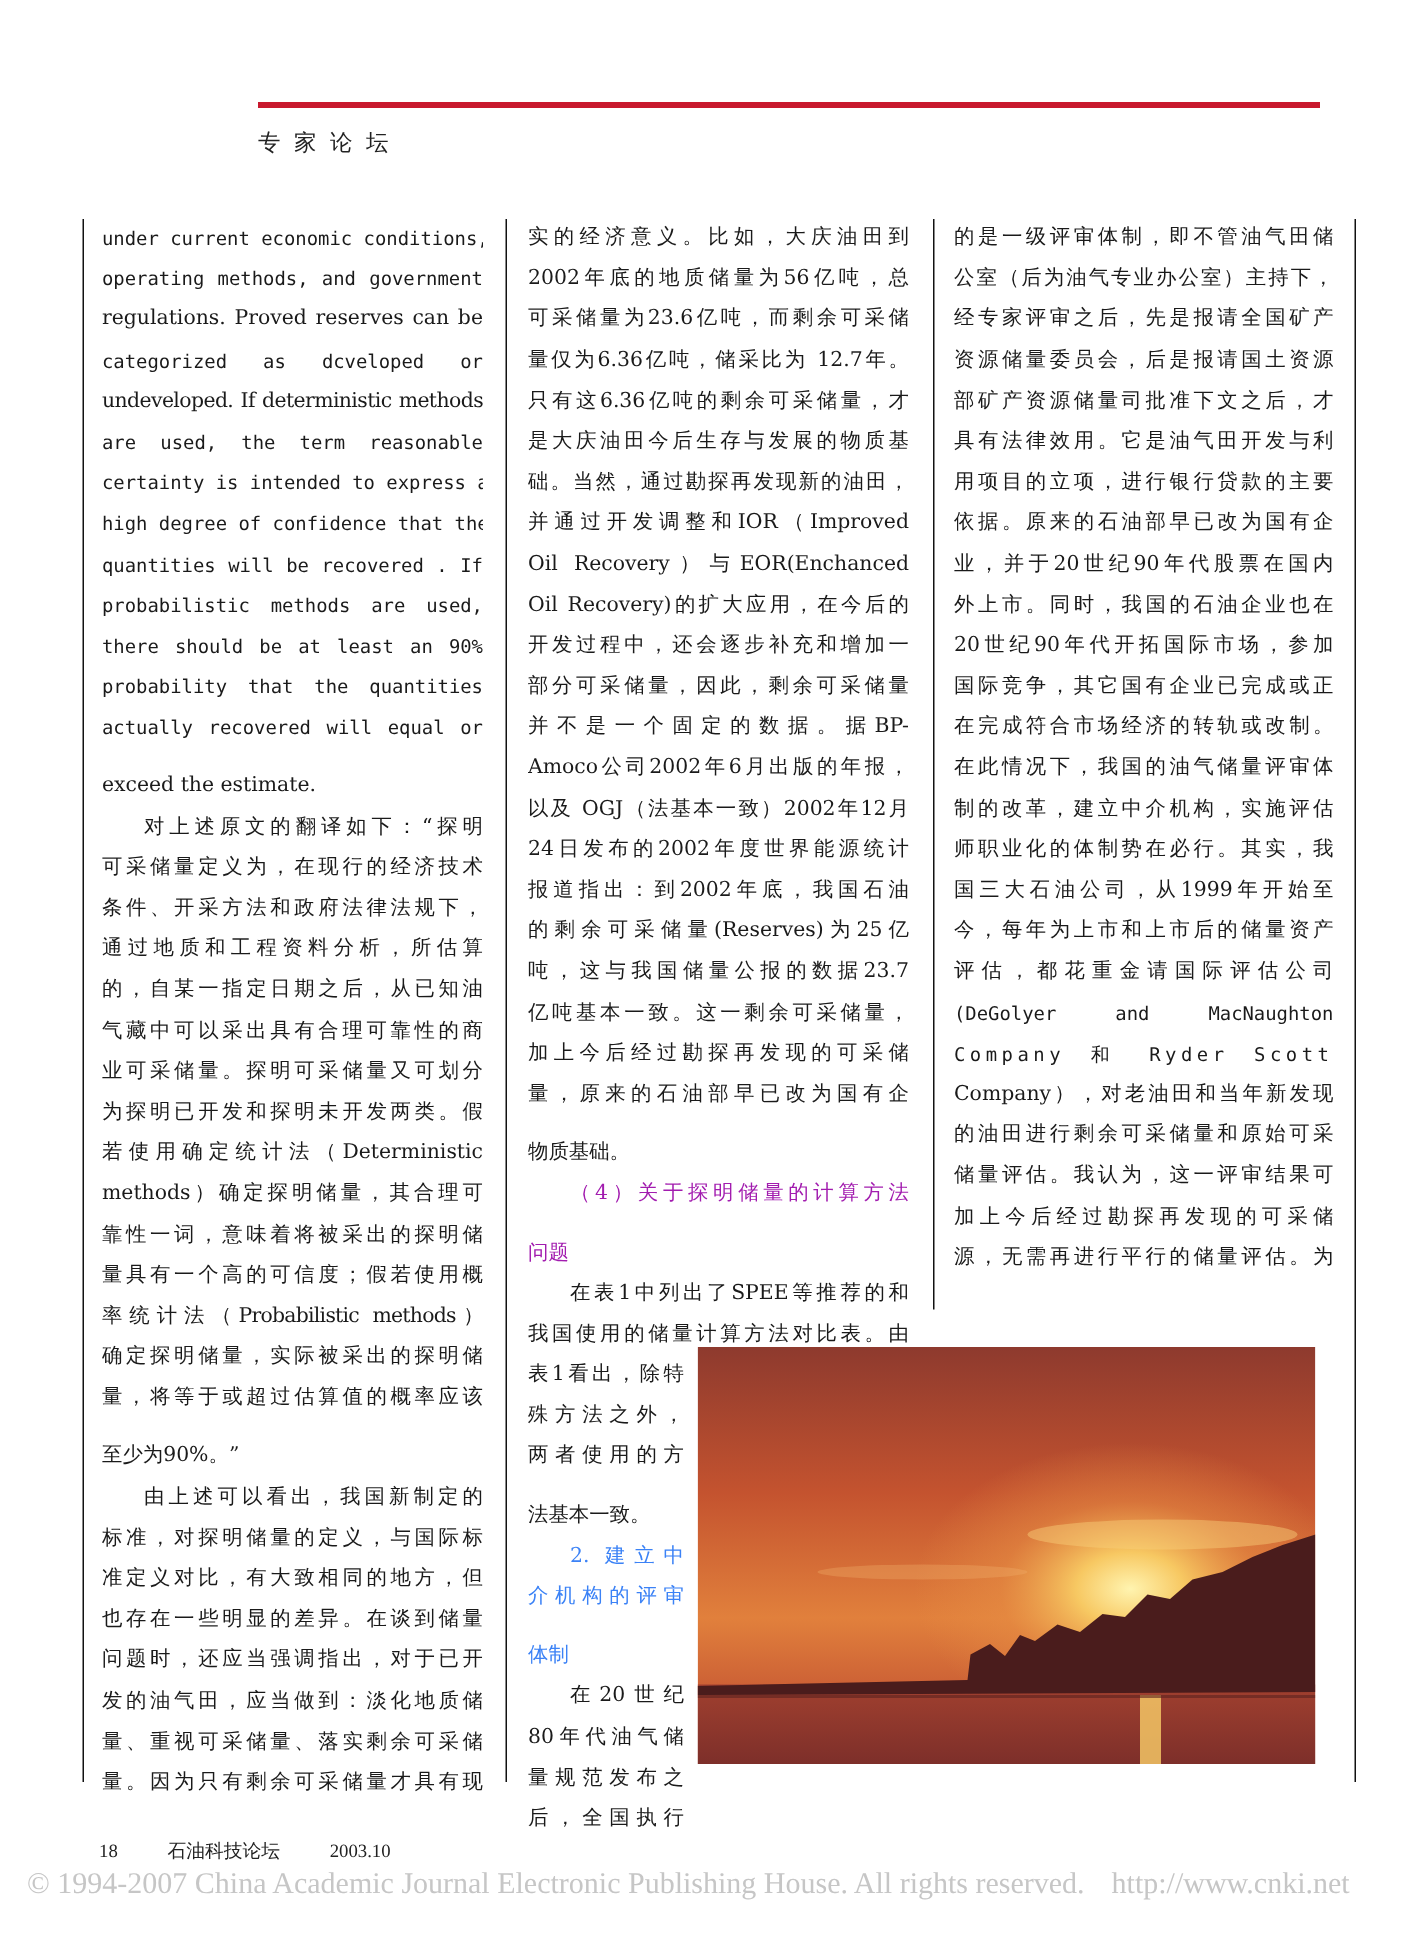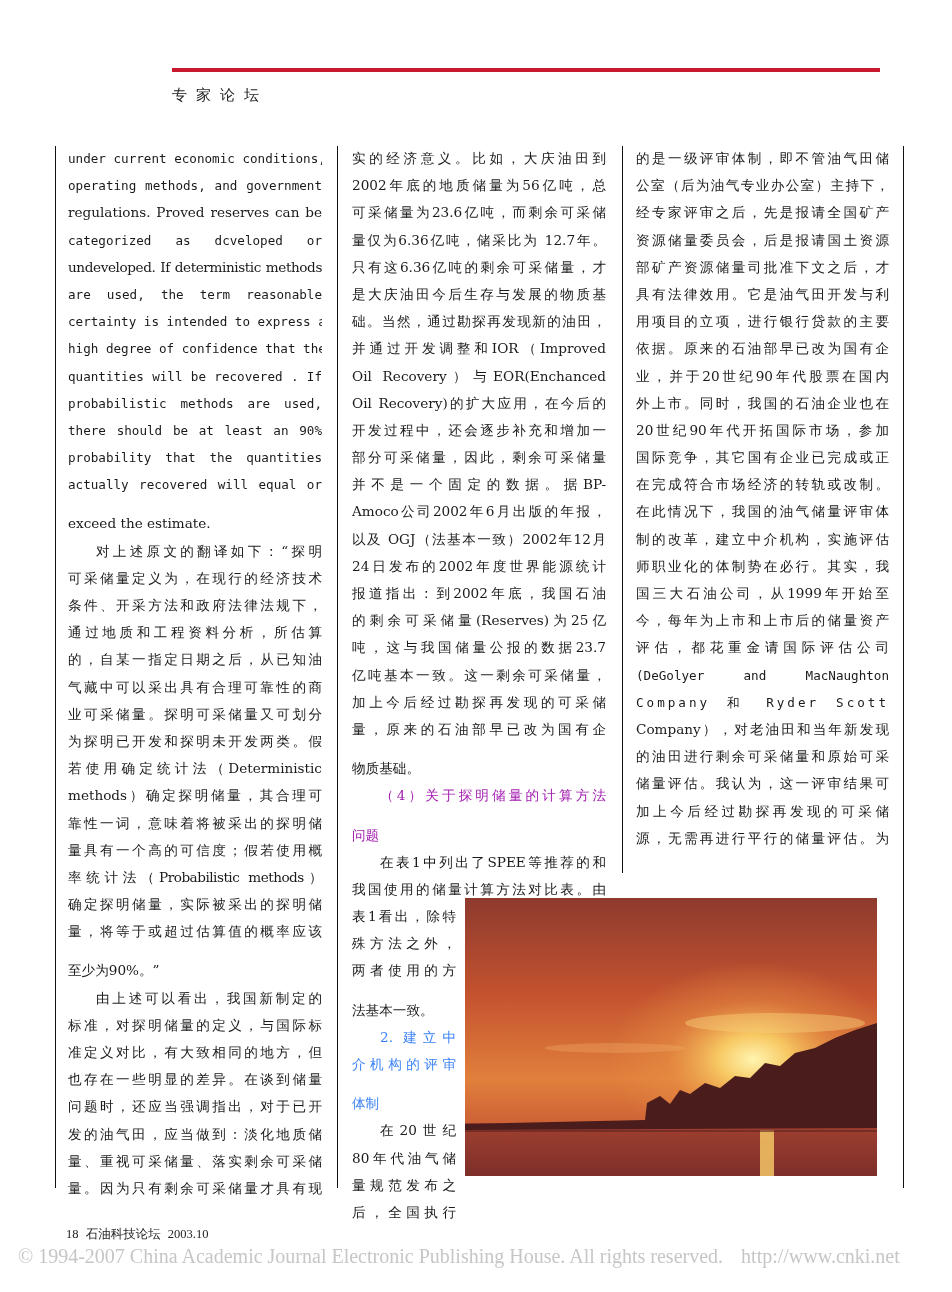--- a/index.html
+++ b/index.html
@@ -13,21 +13,21 @@
     .line { white-space: nowrap; height: 27.2px; text-align: justify; text-align-last: justify; overflow: hidden; }
     .line.last { text-align-last: left; margin-top: 12px; }
     .line.indent { padding-left: 28px; }
     .mono { font-family: "DejaVu Sans Mono", "Liberation Mono", monospace; font-size: 12.6px; }
     .heading-orange { color: #a21caf; }
     .heading-teal { color: #3b82f6; }
     .photo { position: absolute; left: 465px; top: 898px; width: 412px; height: 278px; overflow: hidden; }
     .photo svg { display: block; }
     .footer { position: absolute; left: 66px; top: 1226px; font-size: 12.5px; color: #222;
               font-family: "Liberation Serif", serif; }
-    .footer span { margin-right: 4px; }
+    .footer span { margin-right: 30px; }
     .copyright { position: absolute; left: 18px; top: 1245px; font-size: 20px; color: #c6c6c6;
                  font-family: "Liberation Serif", serif; white-space: nowrap; }
     .copyright .url { margin-left: 18px; }
   </style>
 </head>
 <body>
 
 <div class="top-rule"></div>
 <div class="section-title">专家论坛</div>
 

